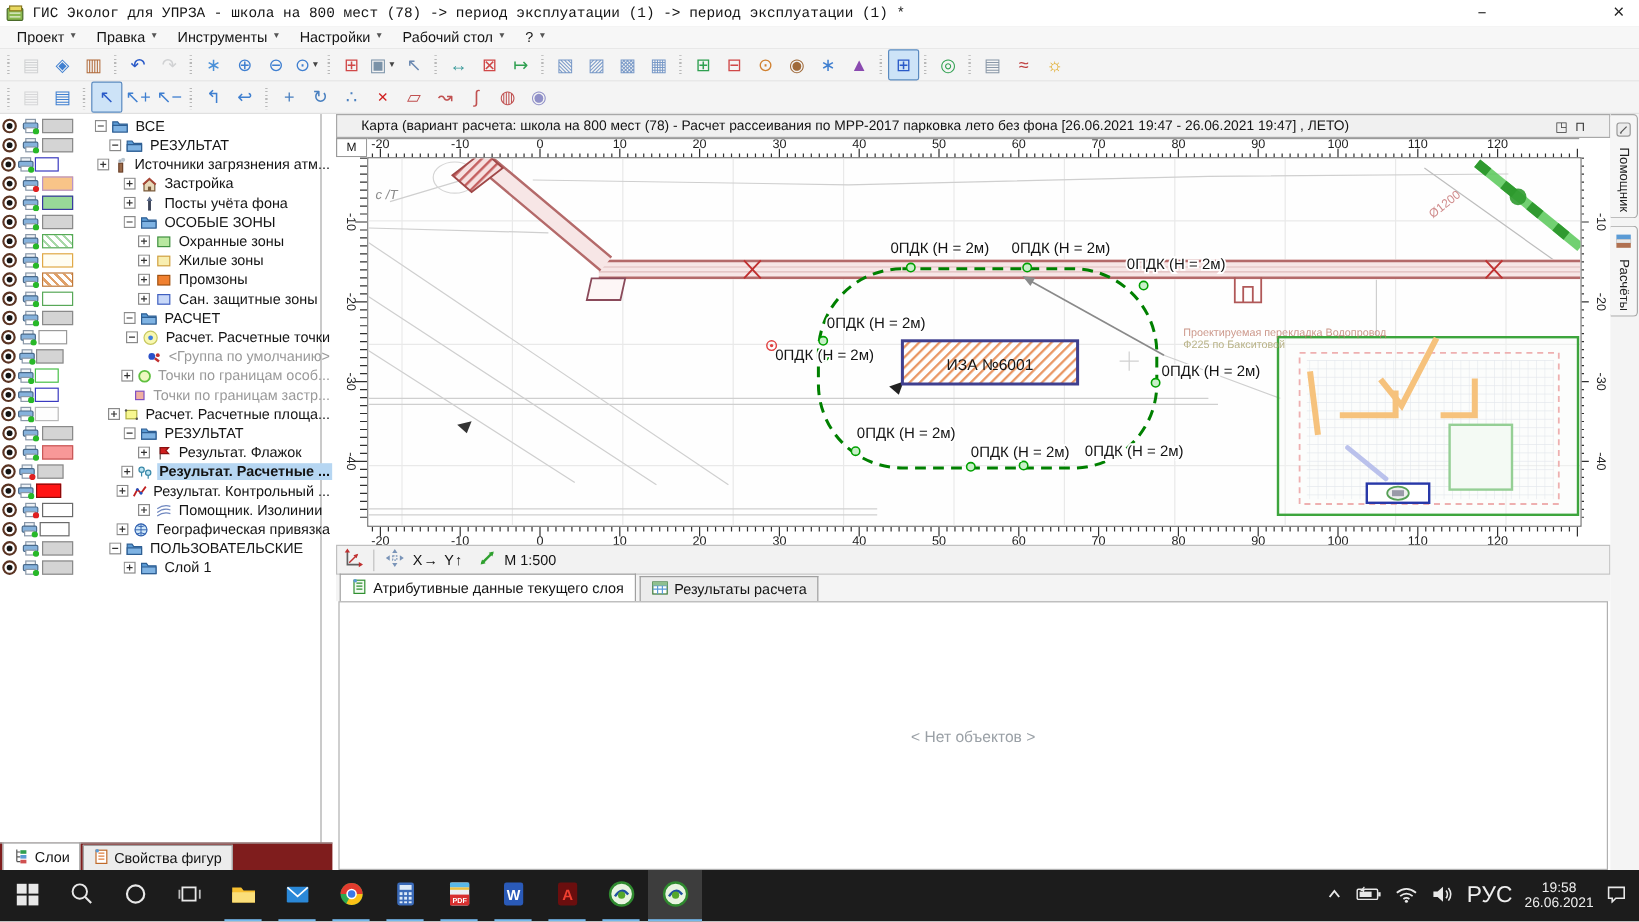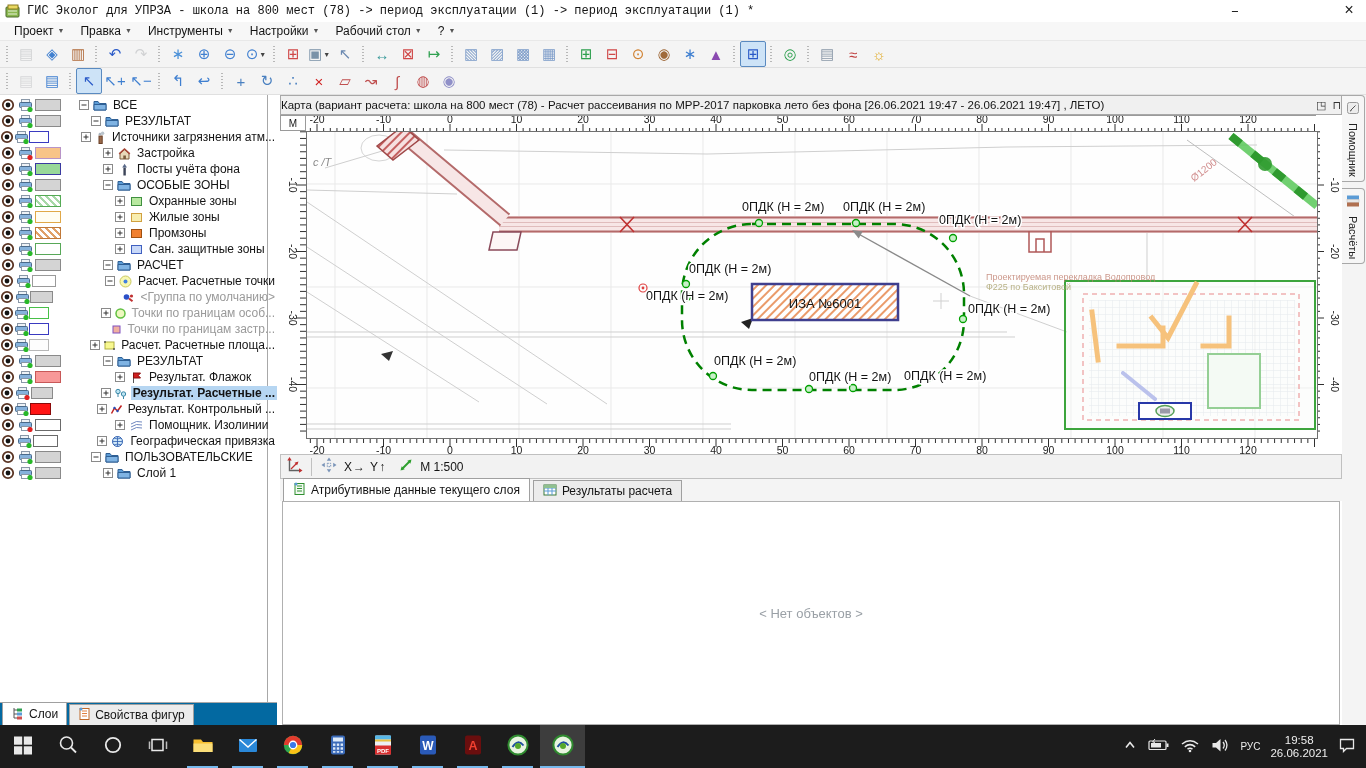--- a/index.html
+++ b/index.html
@@ -37,29 +37,29 @@
   .trow .eye{width:16px;display:flex;justify-content:center}
   .trow .prn{width:19px;display:flex;justify-content:center}
   .trow .sw{width:26px;height:12px;border:1px solid #888;margin-right:4px;box-sizing:border-box}
   .trow .ind{display:inline-block;height:1px}
   .trow .exp{width:11px;height:11px;margin-right:2px;display:flex}
   .trow .tico{width:16px;display:flex;justify-content:center;margin-right:3px}
   .trow .lbl{font-size:12px;padding:0 2px}
   .trow.graytxt .lbl{color:#9a9a9a}
   .trow.sel .lbl{background:#b6d6f2;font-weight:bold}
   #lefttabs{position:absolute;left:0;bottom:0;width:277px;height:22px;display:flex;align-items:flex-end;
-            background:#0369a1;border-top:1px solid #a8a8a8}
+            background:#7f1d1d;border-top:1px solid #a8a8a8}
   .ltab{height:20px;display:flex;align-items:center;gap:4px;padding:0 8px;font-size:12px;
         border:1px solid #a0a0a0;border-bottom:none;background:#ececec;margin-left:2px}
   .ltab.active{background:#ffffff;height:22px;font-weight:normal}
   
   #rightpanel{position:absolute;left:280px;top:95px;width:1062px;height:630px;background:#ffffff}
   #maptitle{position:absolute;left:0;top:0;width:1062px;height:20px;background:#f0f0f0;
             border:1px solid #a8a8a8;box-sizing:border-box;display:flex;align-items:center;
-            padding:0 0;font-size:11.5px;white-space:nowrap;overflow:hidden}
+            padding:0 20px;font-size:11.5px;white-space:nowrap;overflow:hidden}
   #maptitle .mtbtns{margin-left:auto;display:flex;gap:6px;font-size:11px;color:#333}
   #rulercorner{position:absolute;left:0;top:20px;width:26px;height:16px;border:1px solid #9a9a9a;
                box-sizing:border-box;background:#fff;display:flex;align-items:center;justify-content:center;
                font-size:10px}
   #rulertop{position:absolute;left:26px;top:20px;width:1010px;height:16px;background:#fff;border-top:1px solid #9a9a9a}
   #rulerleft{position:absolute;left:0;top:36px;width:26px;height:306px;background:#fff}
   #rulerright{position:absolute;left:1036px;top:36px;width:24px;height:306px;background:#fff}
   #mapwrap{position:absolute;left:26px;top:36px;width:1010px;height:306px;border:1px solid #707070;box-sizing:content-box;background:#fff}
   #rulerbottom{position:absolute;left:26px;top:343px;width:1010px;height:16px;background:#fff}
   #statusrow{position:absolute;left:0;top:359px;width:1062px;height:25px;background:#f2f2f2;
@@ -79,21 +79,21 @@
   .vtab{width:22px;border:1px solid #a8a8a8;border-left:none;border-radius:0 4px 4px 0;background:#f6f6f6;
         display:flex;flex-direction:column;align-items:center;padding:4px 0;margin-bottom:6px}
   .vtab .vlabel{writing-mode:vertical-rl;font-size:11px;margin-top:4px;color:#222}
   
   #taskbar{position:absolute;left:0;top:725px;width:1366px;height:43px;background:#1c1c1c;display:flex;align-items:stretch}
   .tapp{width:45px;display:flex;align-items:center;justify-content:center;position:relative}
   .tapp.active{background:#3d3d3d}
   .tapp .runbar{position:absolute;left:7px;right:7px;bottom:0;height:2px;background:#76b9ed}
   .tapp.active .runbar{left:0;right:0}
   #tray{margin-left:auto;display:flex;align-items:center;gap:10px;padding-right:10px;color:#eee}
-  #tray .lang{font-size:10px}
+  #tray .lang{font-size:19px}
   #tray .clock{text-align:center;font-size:11.5px;line-height:13px}
   
   text{font-family:"Liberation Sans",sans-serif}
   .opdk{font-size:12.5px;fill:#141414;paint-order:stroke;stroke:#ffffff;stroke-width:3px}
   .rul{font-size:10.5px;fill:#222}
 </style>
 </head>
 <body>
 
 <div id="app">

